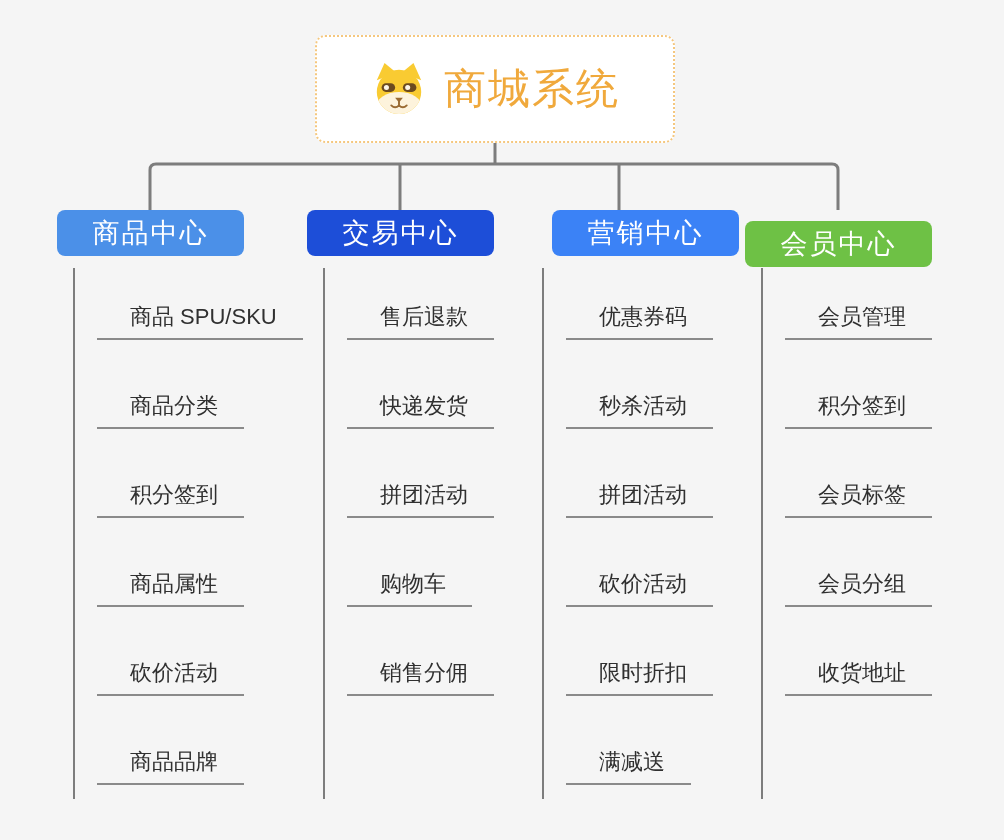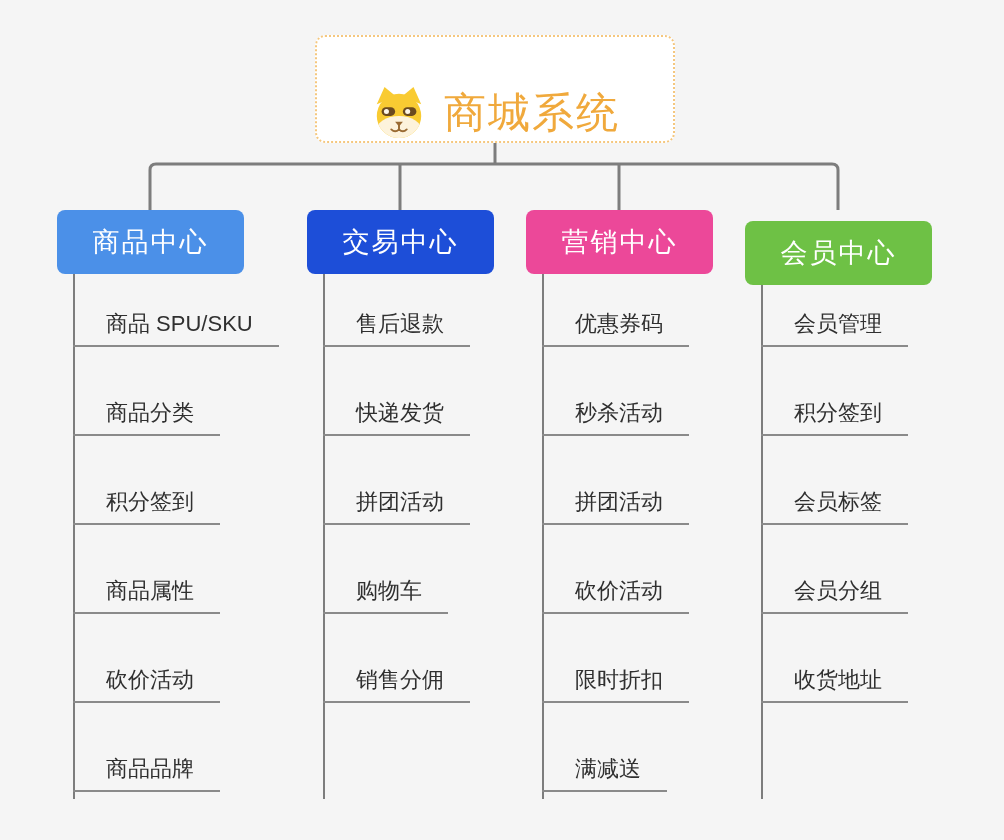--- a/index.html
+++ b/index.html
@@ -39,35 +39,36 @@
   .root-title {
     font-size: 42px;
     letter-spacing: 2px;
     font-weight: 400;
   }
   .dog-icon { width: 58px; height: 56px; flex: 0 0 auto; }
 
   .branch {
     position: absolute;
     top: 210px;
-    width: 187px; height: 64px;
+    width: 187px; height: 46px;
     border-radius: 8px;
     display: flex;
     align-items: center;
     justify-content: center;
   }
   .branch-label {
     color: #ffffff;
     font-size: 27px;
     letter-spacing: 2px;
   }
 
   .leaf-col {
     position: absolute;
-    top: 258px;
+    top: 251px;
+    padding-left: 24px;
   }
   .leaf-row {
     height: 89px;
     display: flex;
     align-items: flex-end;
   }
   .leaf {
     display: inline-block;
     font-size: 22px;
     color: #303030;
@@ -85,21 +86,21 @@
     <path class="trunk" d="M495 143 L495 164"></path>
     <path class="trunk" d="M150 210 L150 170 Q150 164 156 164 L832 164 Q838 164 838 170 L838 210"></path>
     <path class="trunk" d="M400 164 L400 210"></path>
     <path class="trunk" d="M619 164 L619 210"></path>
     <path class="spine" d="M74 268 L74 799"></path>
     <path class="spine" d="M324 268 L324 799"></path>
     <path class="spine" d="M543 268 L543 799"></path>
     <path class="spine" d="M762 268 L762 799"></path>
   </svg>
 
-  <div class="root-node" style="border-color: rgb(245, 199, 126); align-items: flex-end;">
+  <div class="root-node" style="border-color: rgb(245, 199, 126);">
     <svg class="dog-icon" viewBox="0 0 60 58">
       <polygon points="7,20 15,2 27,12" fill="#f9cb32"></polygon>
       <polygon points="53,20 45,2 33,12" fill="#f9cb32"></polygon>
       <circle cx="30" cy="32" r="23" fill="#f9cb32"></circle>
       <clipPath id="headclip">
           <circle cx="30" cy="32" r="23"></circle>
         </clipPath>
       <ellipse cx="30" cy="48" rx="24" ry="16" fill="#fdf3dc" clip-path="url(#headclip)"></ellipse>
       <rect x="12" y="23" width="14" height="9" rx="4.5" fill="#6b4a1f"></rect>
       <rect x="34" y="23" width="14" height="9" rx="4.5" fill="#6b4a1f"></rect>
@@ -110,21 +111,21 @@
     </svg>
     <span class="root-title" style="color: rgb(240, 169, 60);">商城系统</span>
   </div>
 
   <div class="branch" style="left: 57px; background-color: rgb(75, 144, 232);">
     <span class="branch-label">商品中心</span>
   </div>
   <div class="branch" style="left: 307px; background-color: #1d4ed8; justify-content: center;">
     <span class="branch-label">交易中心</span>
   </div>
-  <div class="branch" style="left: 526px; background-color: #ec4899;">
+  <div class="branch" style="left: 552px; background-color: #3b82f6;">
     <span class="branch-label">营销中心</span>
   </div>
   <div class="branch" style="left: 745px; background-color: rgb(110, 193, 69); margin-top: 11px;">
     <span class="branch-label">会员中心</span>
   </div>
 
   <div class="leaf-col" style="left:73px">
     <div class="leaf-row">
         <span class="leaf">商品 SPU/SKU</span>
       </div>

